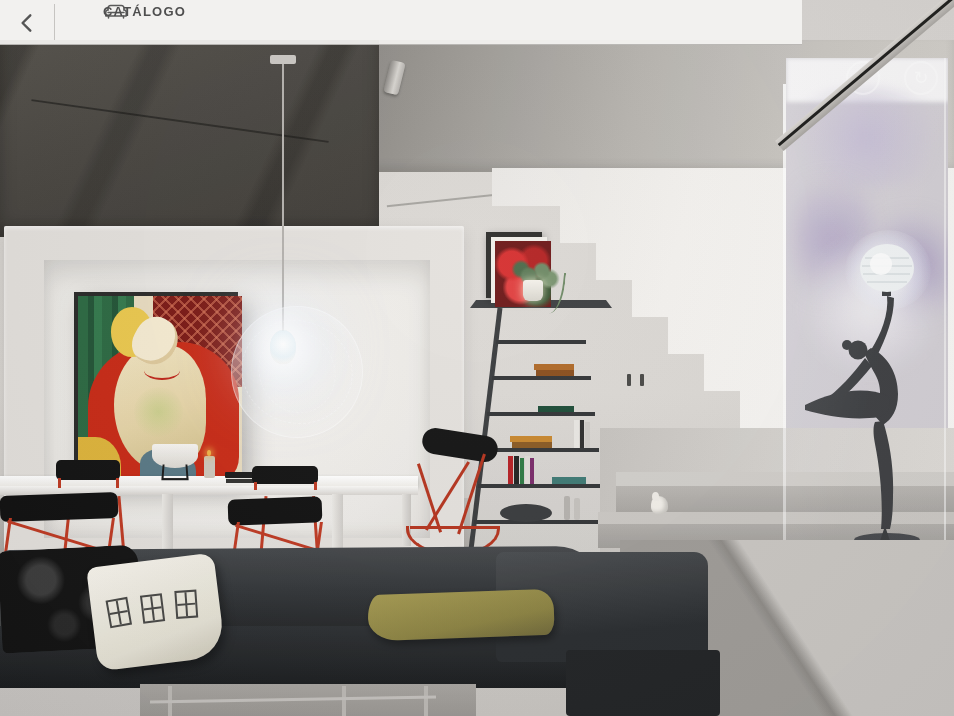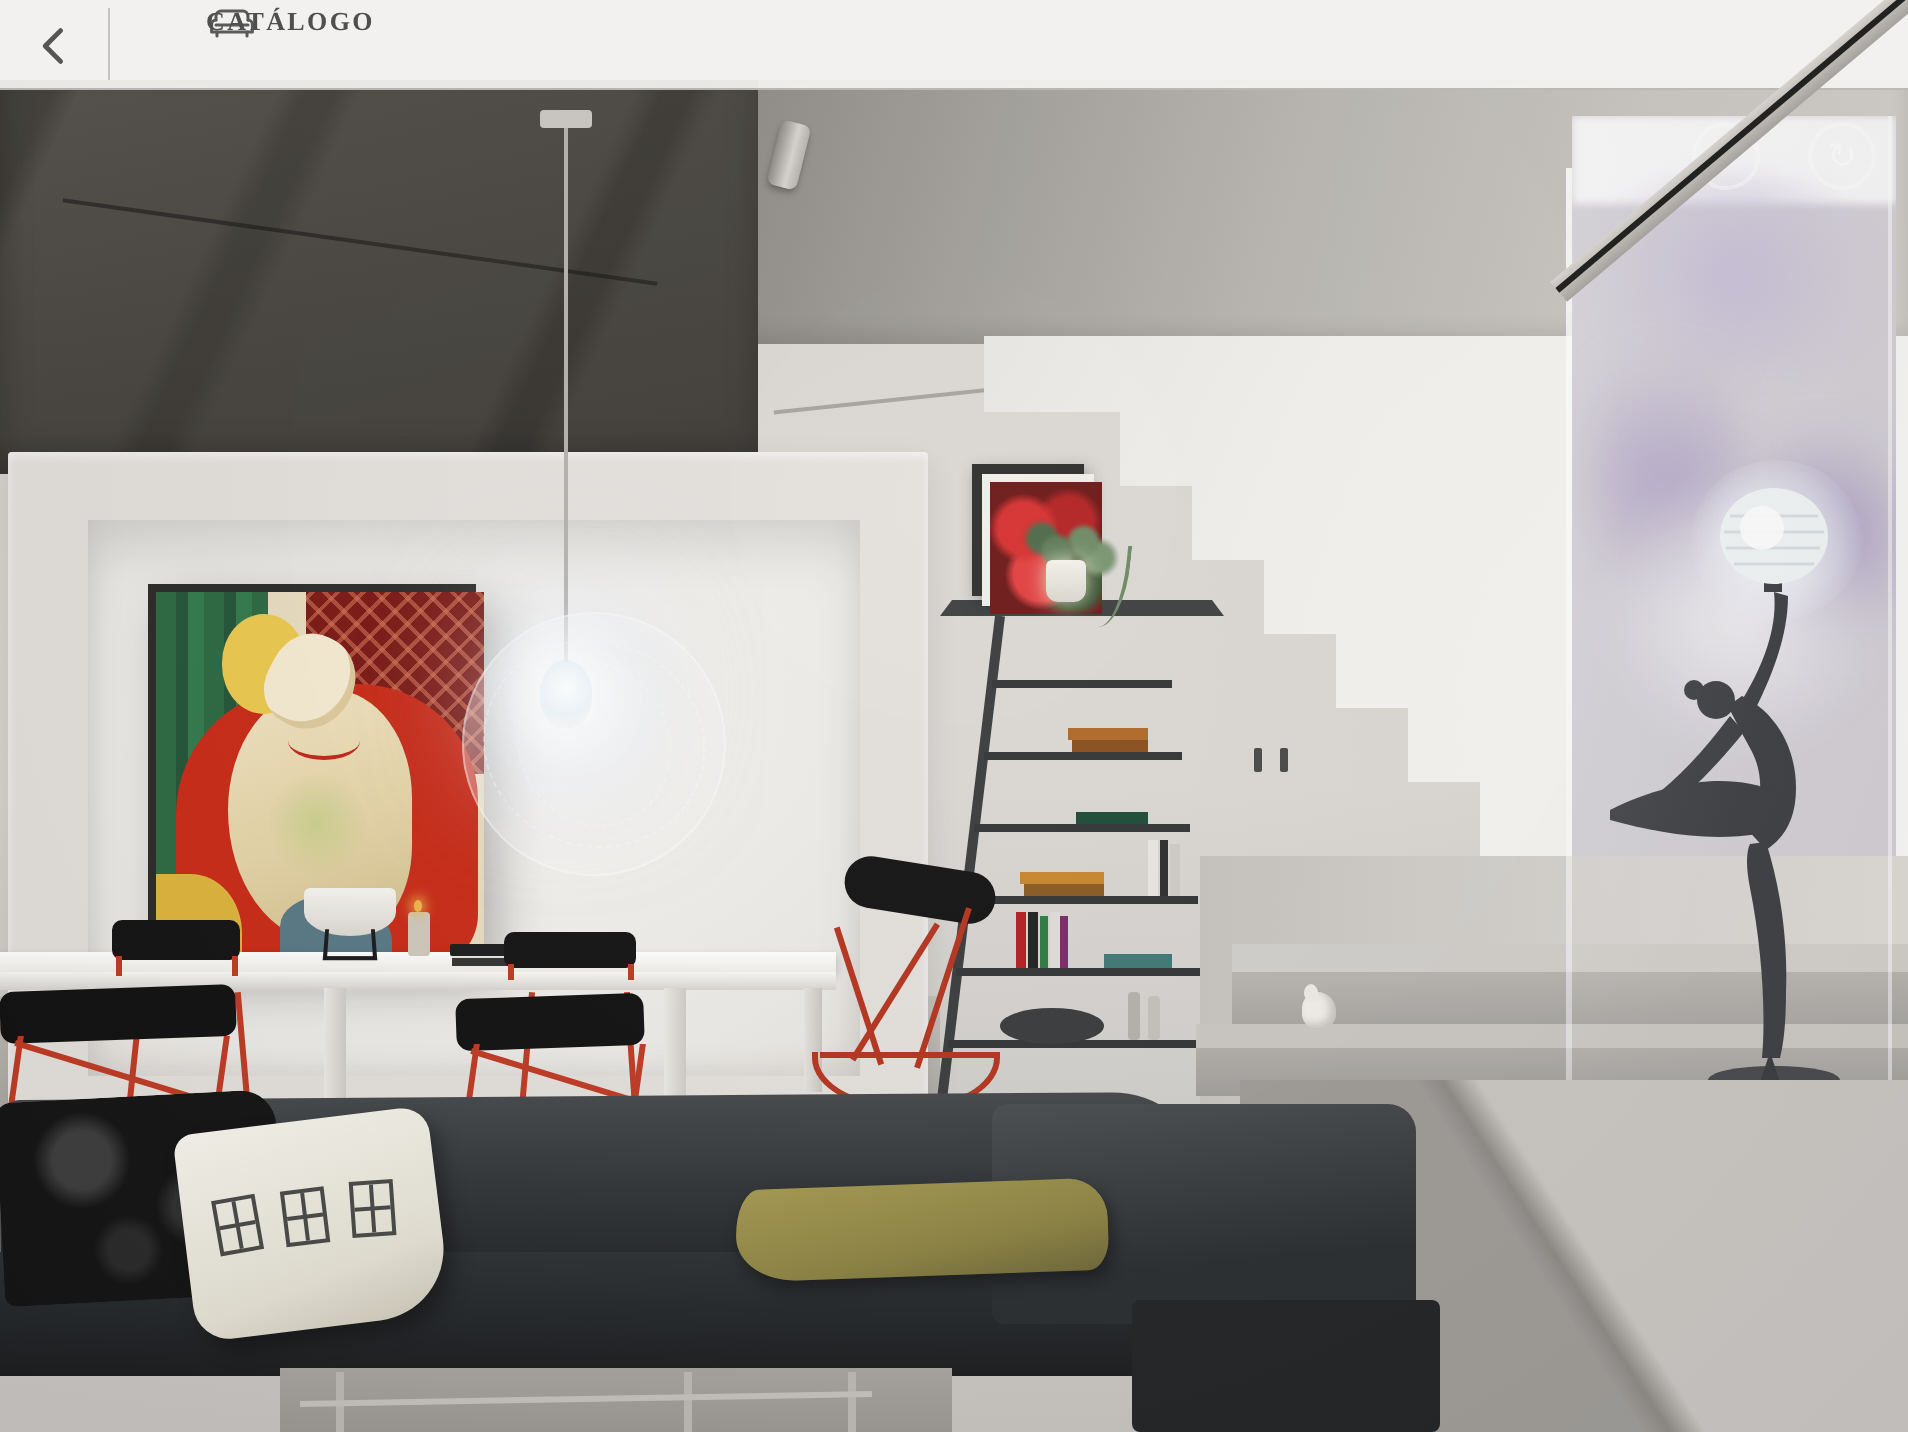--- a/index.html
+++ b/index.html
@@ -209,22 +209,22 @@
     background:linear-gradient(180deg,#d6d3cf,#a5a29e);}
   .rod::after{content:"";position:absolute;left:0;top:4px;width:100%;height:3px;background:#222220;}
 
   
   .ghost-btn{width:34px;height:34px;border-radius:50%;border:2px solid rgba(255,255,255,0.45);
     color:rgba(255,255,255,0.65);font-size:18px;line-height:30px;text-align:center;z-index:10;
     background:rgba(255,255,255,0.06);}
   .undo{left:846px;top:61px;} .redo{left:904px;top:61px;}
 
   
-  #toolbar{position:absolute;left:0;top:0;width:954px;height:45px;z-index:50;
-    background:rgba(243,242,240,0.94);border-bottom:1px solid rgba(120,118,114,0.45);font-family:Liberation Serif, serif;}
+  #toolbar{position:absolute;left:0;top:0;width:802px;height:45px;z-index:50;
+    background:rgba(243,242,240,0.94);border-bottom:1px solid rgba(120,118,114,0.45);}
   #toolbar-content{position:absolute;inset:0;z-index:60;display:flex;align-items:flex-start;}
   #toolbar-content > *{position:relative;}
   .back-btn{width:54px;height:45px;display:flex;align-items:center;justify-content:center;cursor:pointer;}
   .tb-divider{width:1px;height:36px;margin-top:4px;background:#c6c4c1;}
   .catalog{display:flex;align-items:center;gap:9px;margin-left:48px;margin-top:11px;cursor:pointer;}
   .catalog-label{font-size:13px;letter-spacing:1.2px;color:#4f4f4f;font-weight:bold;}
   .tb-items{margin-left:auto;display:flex;align-items:flex-start;padding-top:7px;}
   .tb-item{display:flex;flex-direction:column;align-items:center;cursor:pointer;}
   .ti-editar{width:78px;} .ti-estilo{width:62px;} .ti-grade{width:64px;} .ti-ajuda{width:62px;}
   .ti-excluir{width:84px;} .ti-captura{width:92px;} .ti-quarto{width:80px;}

